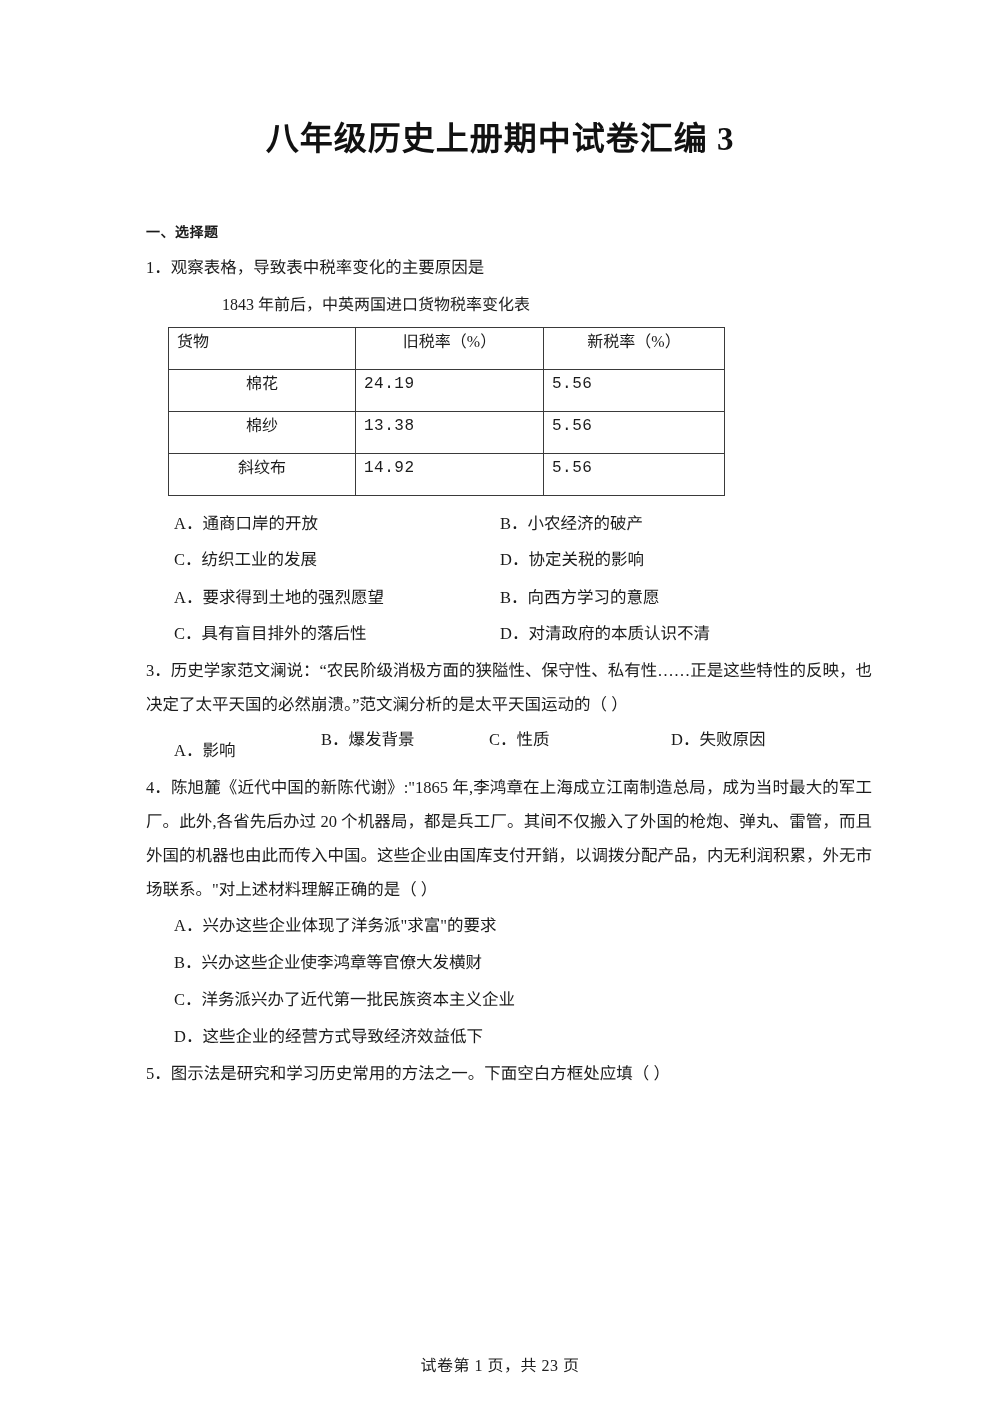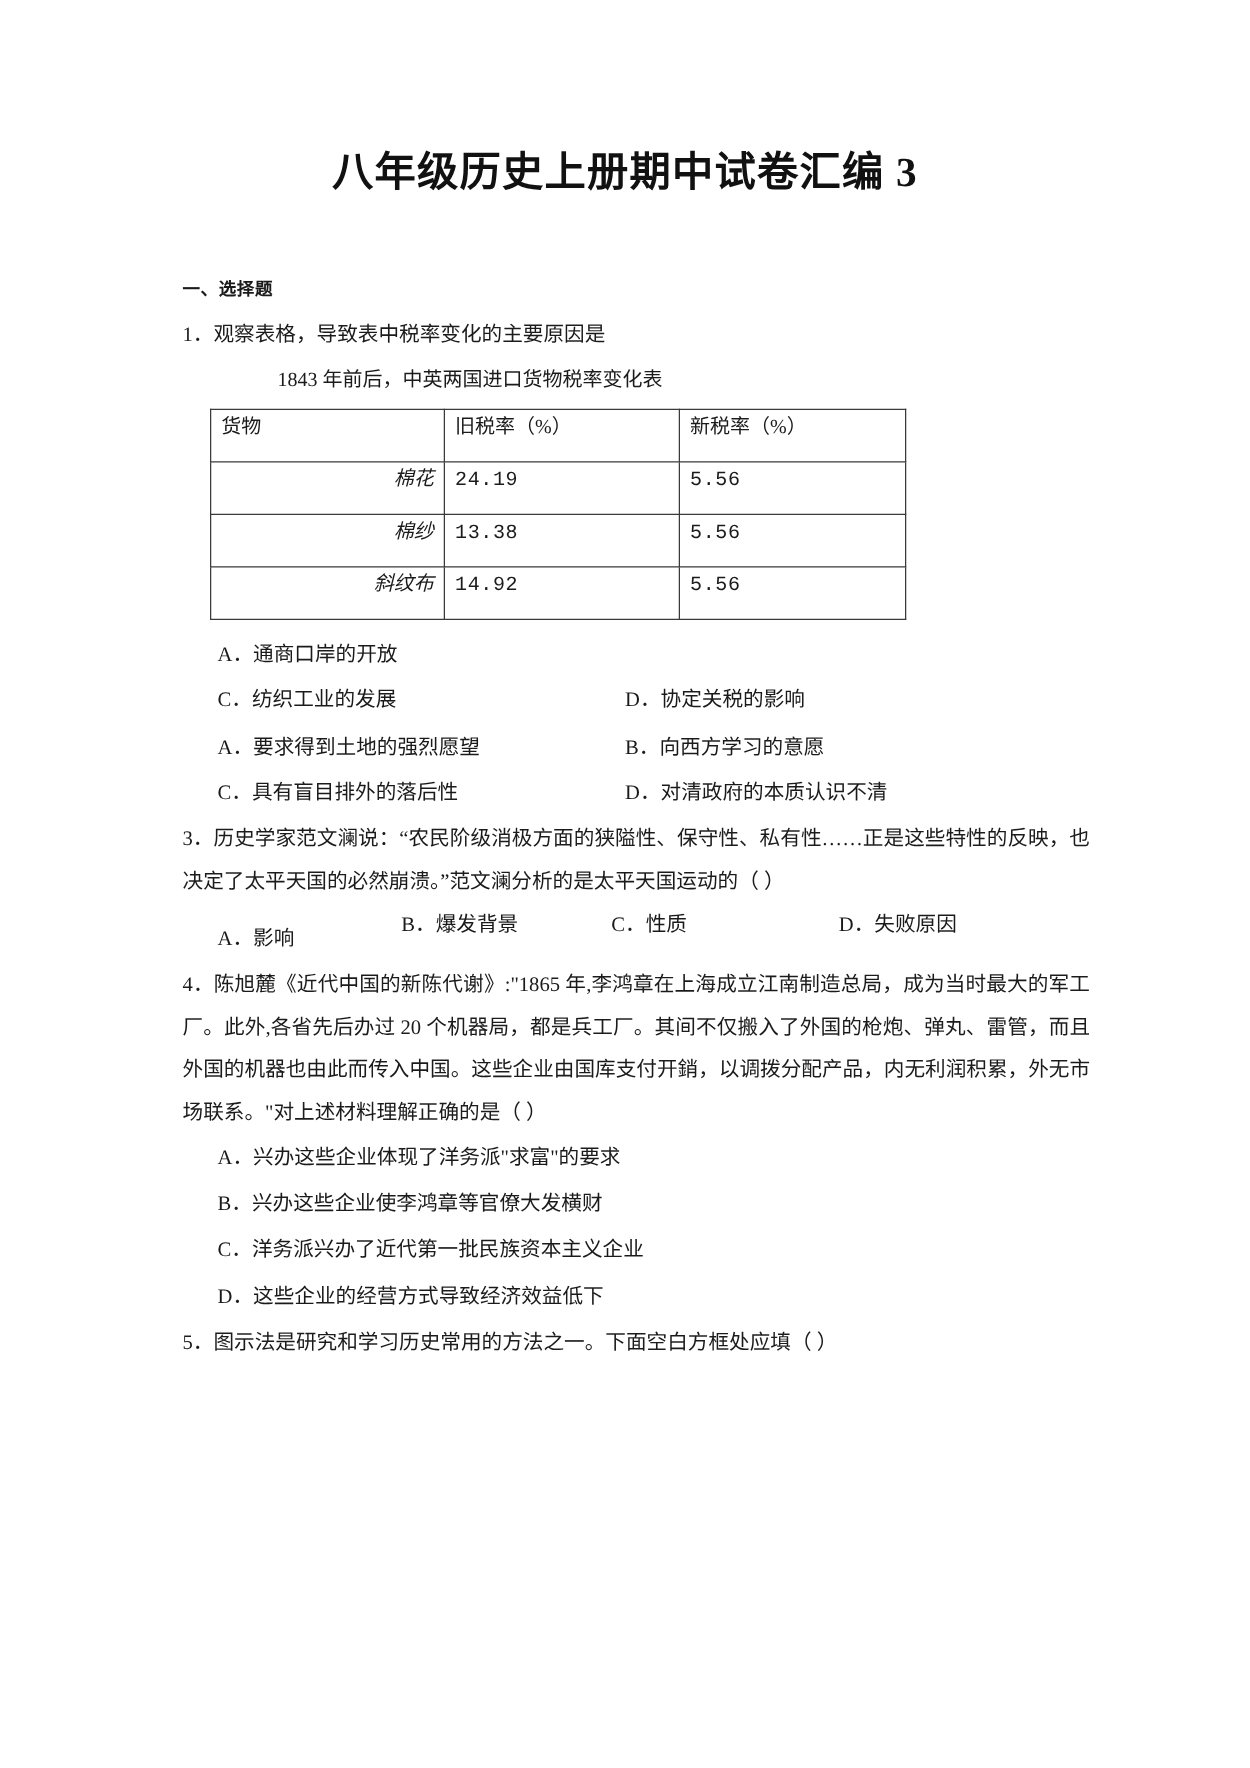--- a/index.html
+++ b/index.html
@@ -99,22 +99,22 @@
     font-size: 16px;
     line-height: 24px;
     color: #1b1b1b;
     margin-top: 33px;
   }
   table.data-table col.c1 { width: 187px; }
   table.data-table col.c2 { width: 188px; }
   table.data-table col.c3 { width: 181px; }
 
   th.th-left   { text-align: left; }
-  th.th-center { text-align: left; }
-  td.td-center { text-align: right; font-style: italic; }
+  th.th-center { text-align: center; }
+  td.td-center { text-align: center; }
   td.td-left   { text-align: left; font-family: "Liberation Mono", "DejaVu Sans Mono", monospace; font-size: 15px; letter-spacing: 0.5px; }
 
   
   .options-grid2 {
     margin: 0;
     padding: 0 0 0 28px;
   }
   .opt-row {
     display: flex;
     line-height: 36px;
@@ -208,20 +208,21 @@
               <td class="td-left">14.92</td>
               <td class="td-left">5.56</td>
             </tr>
           </tbody>
         </table>
       </div>
 
       <div class="options-grid2">
         <div class="opt-row">
           <div class="opt-cell col-a"><span class="opt-label">A．</span><span>通商口岸的开放</span></div>
+          <div class="opt-cell col-b"><span class="opt-label">B．</span><span>小农经济的破产</span></div>
         </div>
         <div class="opt-row">
           <div class="opt-cell col-a"><span class="opt-label">C．</span><span>纺织工业的发展</span></div>
           <div class="opt-cell col-b"><span class="opt-label">D．</span><span>协定关税的影响</span></div>
         </div>
       </div>
     </div>
 
     <div class="question">
       <div class="options-grid2">
@@ -255,14 +256,15 @@
         <div class="opt-line"><span class="opt-label">D．</span><span>这些企业的经营方式导致经济效益低下</span></div>
       </div>
     </div>
 
     <div class="question">
       <p class="q-stem"><span class="q-num">5．</span><span>图示法是研究和学习历史常用的方法之一。下面空白方框处应填（      ）</span></p>
     </div>
 
   </div>
 
+  <div class="page-footer">试卷第 1 页，共 23 页</div>
 
 </div>
 
 </body></html>

